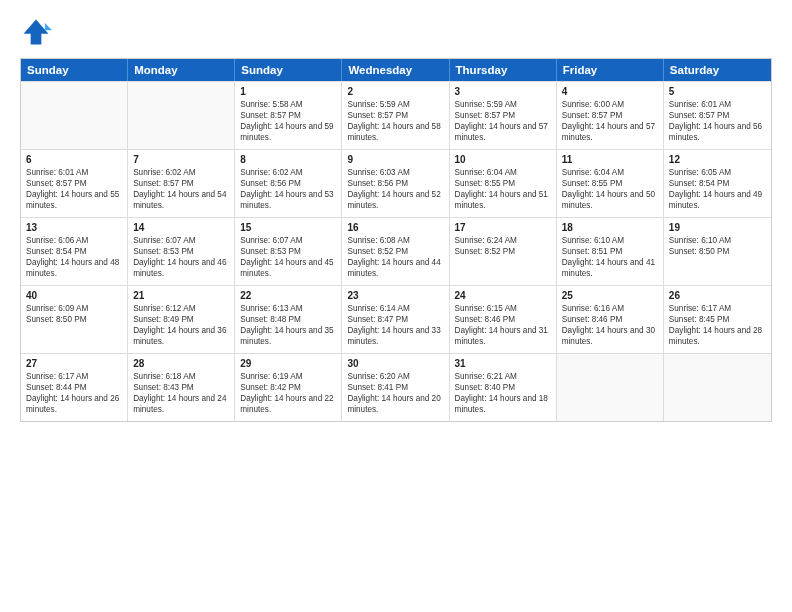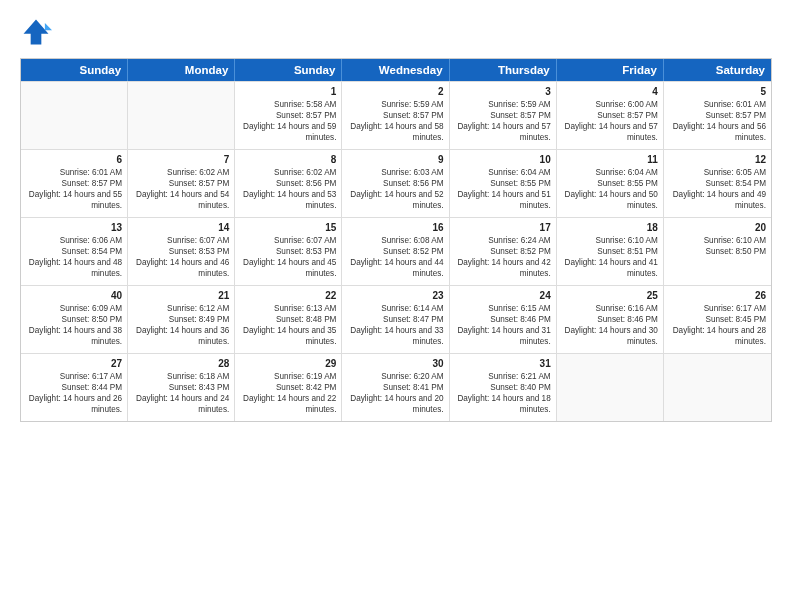--- a/index.html
+++ b/index.html
@@ -9,21 +9,20 @@
       width: 792px;
       height: 612px;
       overflow: hidden;
     }
     .page {
       width: 792px;
       height: 432px;
       padding: 16px 20px 10px 20px;
       display: flex;
       flex-direction: column;
-      text-align: right;
     }
     .header {
       display: flex;
       justify-content: space-between;
       align-items: flex-start;
       margin-bottom: 10px;
     }
     .logo {
       display: flex;
       align-items: center;
@@ -244,40 +243,38 @@
           <div class="cal-cell">
             <div class="day-num">16</div>
             <div class="cell-line">Sunrise: 6:08 AM</div>
             <div class="cell-line">Sunset: 8:52 PM</div>
             <div class="cell-line">Daylight: 14 hours and 44 minutes.</div>
           </div>
           <div class="cal-cell">
             <div class="day-num">17</div>
             <div class="cell-line">Sunrise: 6:24 AM</div>
             <div class="cell-line">Sunset: 8:52 PM</div>
-            <div class="cell-line">Daylight: 14 hours and 42 minutes.</div>
           </div>
           <div class="cal-cell">
             <div class="day-num">18</div>
             <div class="cell-line">Sunrise: 6:10 AM</div>
             <div class="cell-line">Sunset: 8:51 PM</div>
             <div class="cell-line">Daylight: 14 hours and 41 minutes.</div>
           </div>
           <div class="cal-cell">
-            <div class="day-num">20</div>
+            <div class="day-num">19</div>
             <div class="cell-line">Sunrise: 6:10 AM</div>
             <div class="cell-line">Sunset: 8:50 PM</div>
           </div>
         </div>
         <div class="cal-row">
           <div class="cal-cell">
             <div class="day-num">40</div>
             <div class="cell-line">Sunrise: 6:09 AM</div>
             <div class="cell-line">Sunset: 8:50 PM</div>
-            <div class="cell-line">Daylight: 14 hours and 38 minutes.</div>
           </div>
           <div class="cal-cell">
             <div class="day-num">21</div>
             <div class="cell-line">Sunrise: 6:12 AM</div>
             <div class="cell-line">Sunset: 8:49 PM</div>
             <div class="cell-line">Daylight: 14 hours and 36 minutes.</div>
           </div>
           <div class="cal-cell">
             <div class="day-num">22</div>
             <div class="cell-line">Sunrise: 6:13 AM</div>

